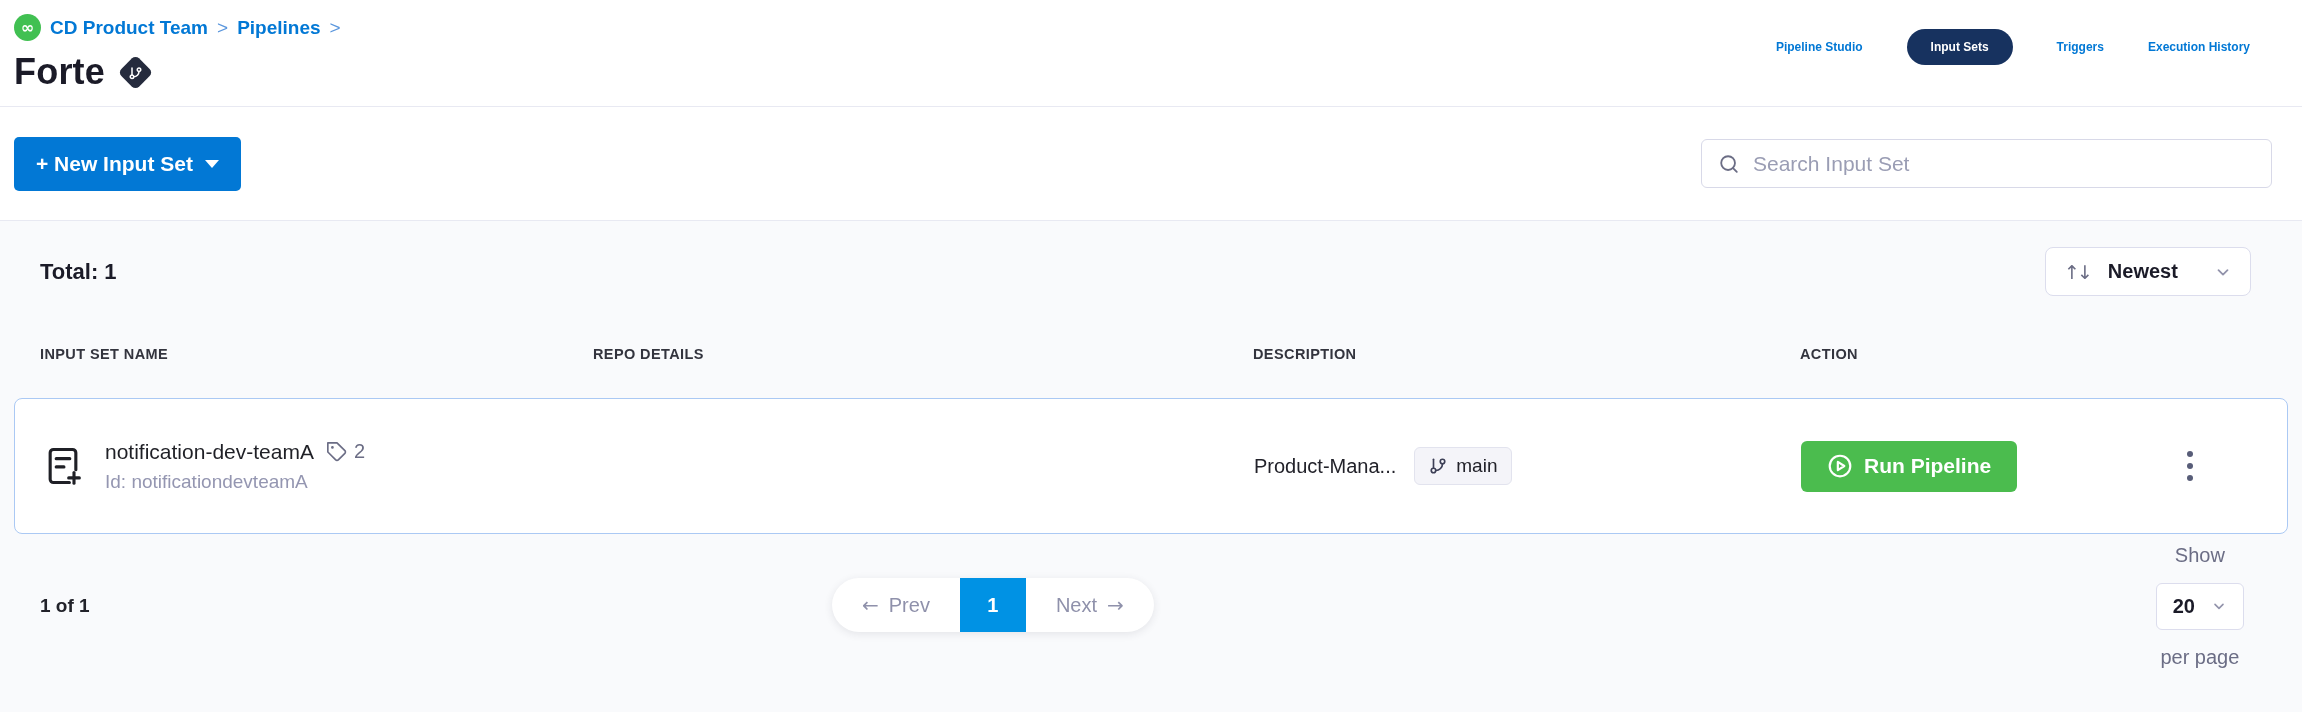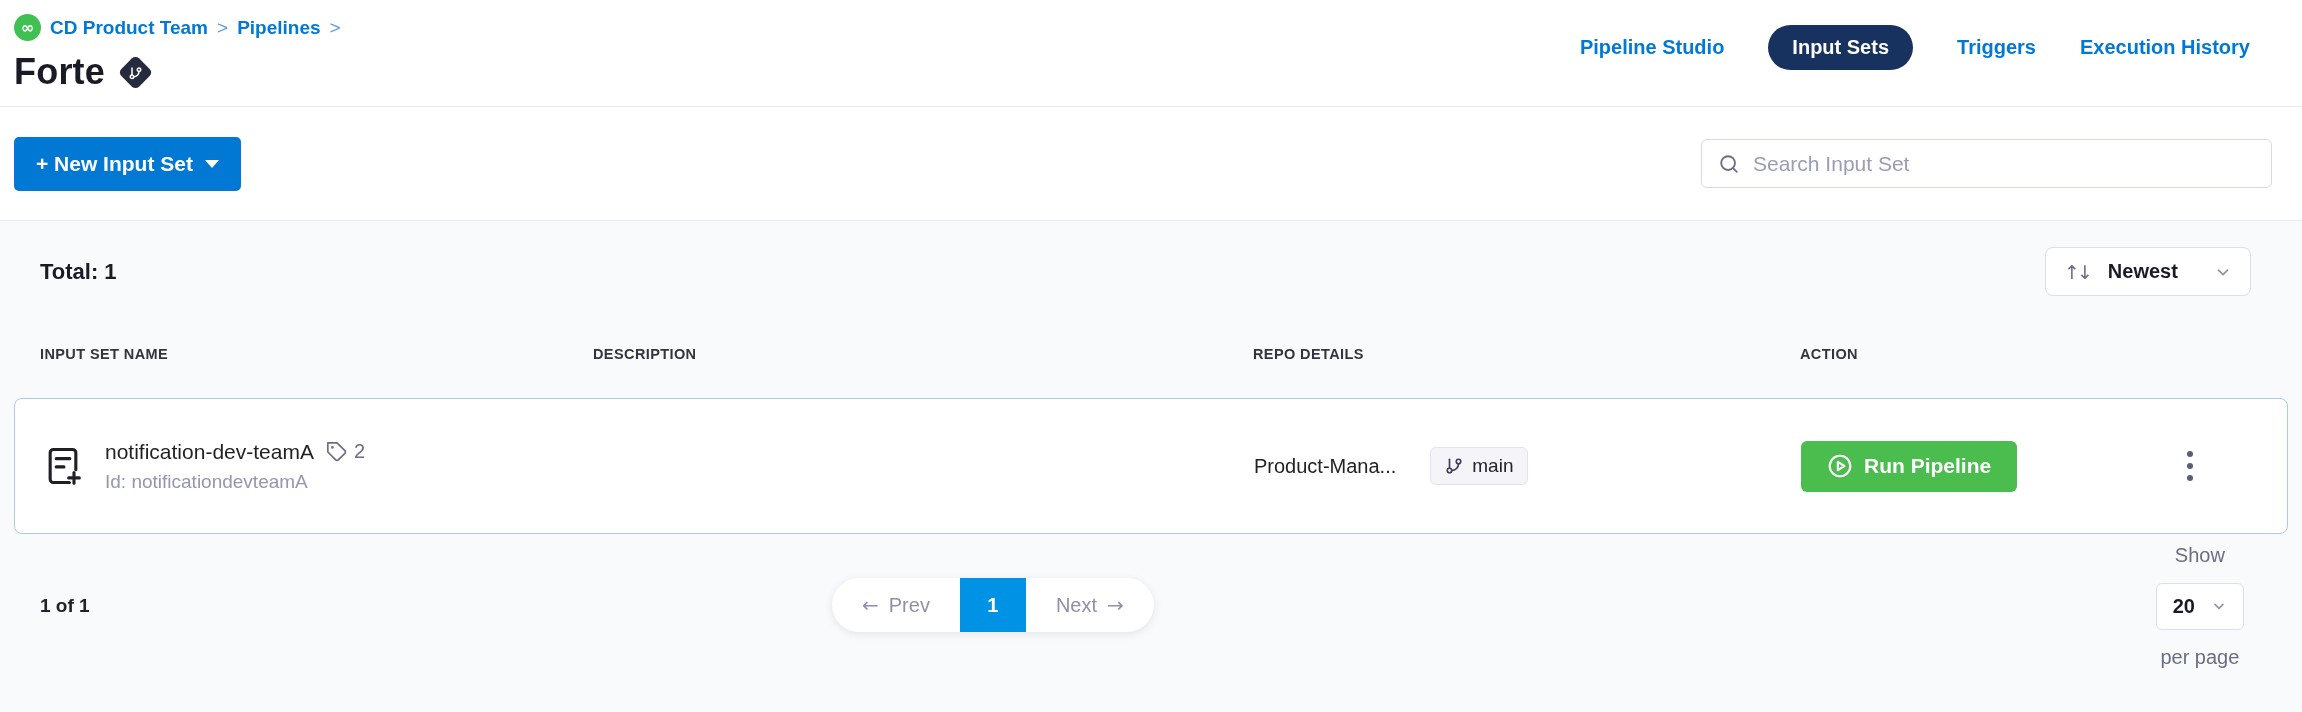--- a/index.html
+++ b/index.html
@@ -30,21 +30,21 @@
   .title-row { display:flex; align-items:center; gap:18px; margin-top:10px; }
   .page-title { font-size:36px; font-weight:700; color:#1b1b28; letter-spacing:0.2px; }
   .git-diamond {
     width:25px; height:25px; background:#252b3d; border-radius:5px;
     transform:rotate(45deg); display:flex; align-items:center; justify-content:center;
     cursor:pointer;
   }
   .git-diamond svg { transform:rotate(-45deg); }
   .tabs { display:flex; align-items:center; gap:44px; padding-top:24px; height:70px; }
   .tab {
-    font-size:20px; font-weight:700; color:#0278d5;
+    font-size:12px; font-weight:700; color:#0278d5;
     cursor:pointer; white-space:nowrap;
   }
   .tab.active {
     background:#17325f; color:#ffffff;
     padding:11px 24px; border-radius:999px;
   }
   
   .toolbar {
     height:114px; background:#ffffff;
     border-bottom:1px solid #e8e9f2;
@@ -101,21 +101,21 @@
     border:1px solid #abc9f4; border-radius:8px;
     cursor:pointer;
   }
   .name-cell { display:flex; align-items:center; gap:20px; }
   .name-lines { display:flex; flex-direction:column; gap:7px; }
   .name-top { display:flex; align-items:center; gap:12px; }
   .row-name { font-size:21px; font-weight:500; color:#1f2026; }
   .tag-group { display:flex; align-items:center; gap:6px; }
   .tag-count { font-size:20px; color:#6b6d85; }
   .row-id { font-size:19px; color:#9496b1; }
-  .repo-cell { display:flex; align-items:center; gap:34px; }
+  .repo-cell { display:flex; align-items:center; gap:18px; }
   .repo-name { font-size:20px; color:#22222a; }
   .branch-pill {
     background:#f4f4f9; border:1px solid #e2e3ee; border-radius:6px;
     display:flex; align-items:center; gap:9px; padding:7px 14px;
   }
   .branch-name { font-size:19px; color:#22222a; }
   .action-cell { display:flex; align-items:flex-start; justify-content:space-between; padding-right:58px; }
   .run-btn {
     background:#4bbc4e; color:#ffffff; border:none; cursor:pointer;
     font-family:inherit; font-size:21px; font-weight:700;
@@ -209,22 +209,22 @@
     <span class="sort-arrows">↑↓</span>
     <span class="sort-label">Newest</span>
     <svg width="18" height="18" viewBox="0 0 24 24" fill="none" stroke="#9293ab" stroke-width="2.4" stroke-linecap="round" stroke-linejoin="round">
         <path d="M6 9.5l6 6 6-6"></path>
       </svg>
   </div>
 </div>
 
 <div class="table-head grid-cols">
   <span class="col-header">Input Set Name</span>
+  <span class="col-header">Repo Details</span>
   <span class="col-header">Description</span>
-  <span class="col-header">Repo Details</span>
   <span class="col-header">Action</span>
 </div>
 
 <div class="row-card grid-cols">
   <div class="name-cell">
     <svg width="44" height="44" viewBox="0 0 24 24" fill="none" stroke="#1f2026" stroke-width="1.7" stroke-linecap="round" stroke-linejoin="round">
       <path d="M15.5 21H6.8A1.8 1.8 0 0 1 5 19.2V4.8A1.8 1.8 0 0 1 6.8 3h10.4A1.8 1.8 0 0 1 19 4.8V14"></path>
       <line x1="8.3" y1="8" x2="15.7" y2="8"></line>
       <line x1="8.3" y1="12.5" x2="12.5" y2="12.5"></line>
       <line x1="18" y1="15.6" x2="18" y2="21.4"></line>

